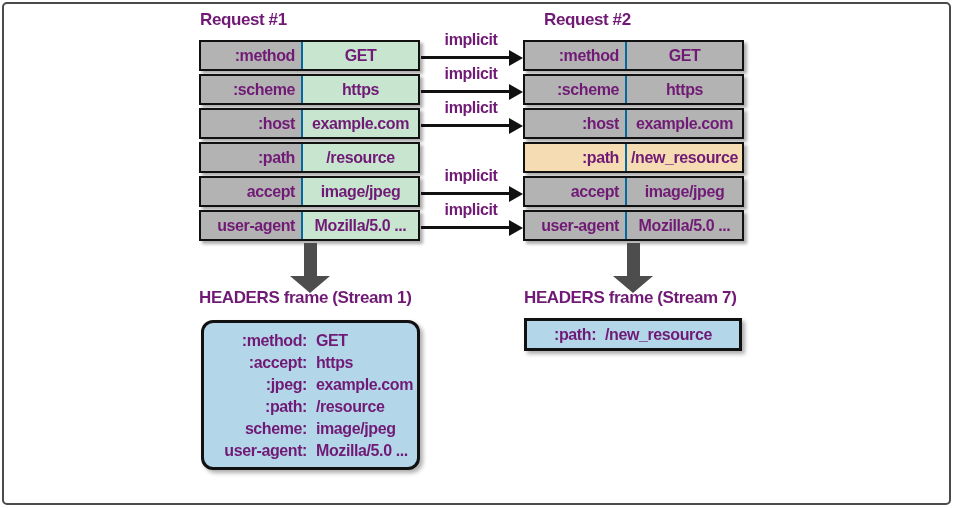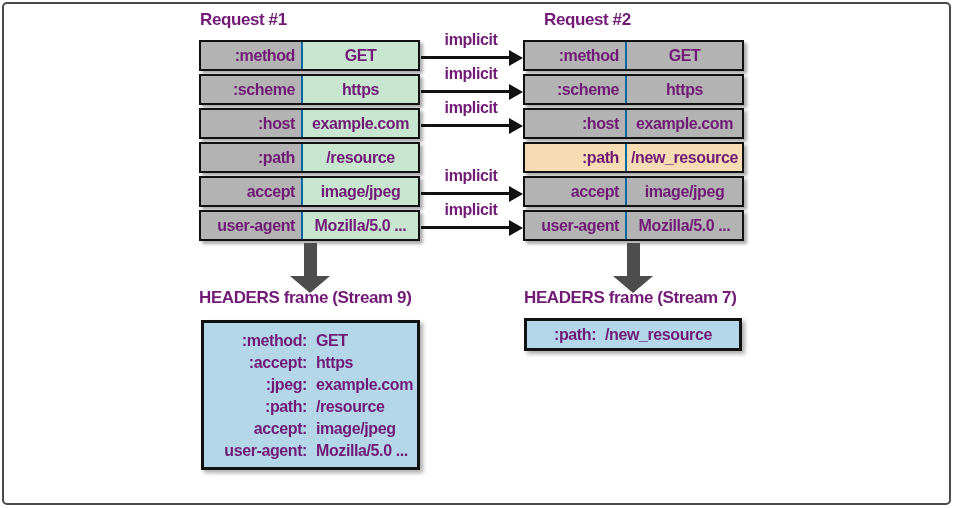--- a/index.html
+++ b/index.html
@@ -166,40 +166,40 @@
 
   <div class="arrow-d" style="left:290px; top:243px;">
     <div class="stem"></div>
       <div class="head"></div>
   </div>
   <div class="arrow-d" style="left:613px; top:243px;">
     <div class="stem"></div>
       <div class="head"></div>
   </div>
 
-  <div class="title" style="left:199px; top:288px;">HEADERS frame (Stream 9)</div>
-  <div class="frame-box box1" style="left:201px; top:320px; width:219px; height:150px;">
+  <div class="title" style="left:199px; top:288px;">HEADERS frame (Stream 1)</div>
+  <div class="frame-box box1" style="left:201px; top:320px; width:219px; height:150px;border-radius:12px;">
     <div class="frow">
       <div class="fkey">:method:</div>
       <div class="fval">GET</div>
     </div>
     <div class="frow">
       <div class="fkey">:accept:</div>
       <div class="fval">https</div>
     </div>
     <div class="frow">
       <div class="fkey">:jpeg:</div>
       <div class="fval">example.com</div>
     </div>
     <div class="frow">
       <div class="fkey">:path:</div>
       <div class="fval">/resource</div>
     </div>
     <div class="frow">
-      <div class="fkey">accept:</div>
+      <div class="fkey">scheme:</div>
       <div class="fval">image/jpeg</div>
     </div>
     <div class="frow">
       <div class="fkey">user-agent:</div>
       <div class="fval">Mozilla/5.0 ...</div>
     </div>
   </div>
 
   <div class="title" style="left:524px; top:288px;">HEADERS frame (Stream 7)</div>
   <div class="frame-box box2" style="left:524px; top:318px; width:218px; height:33px;">

